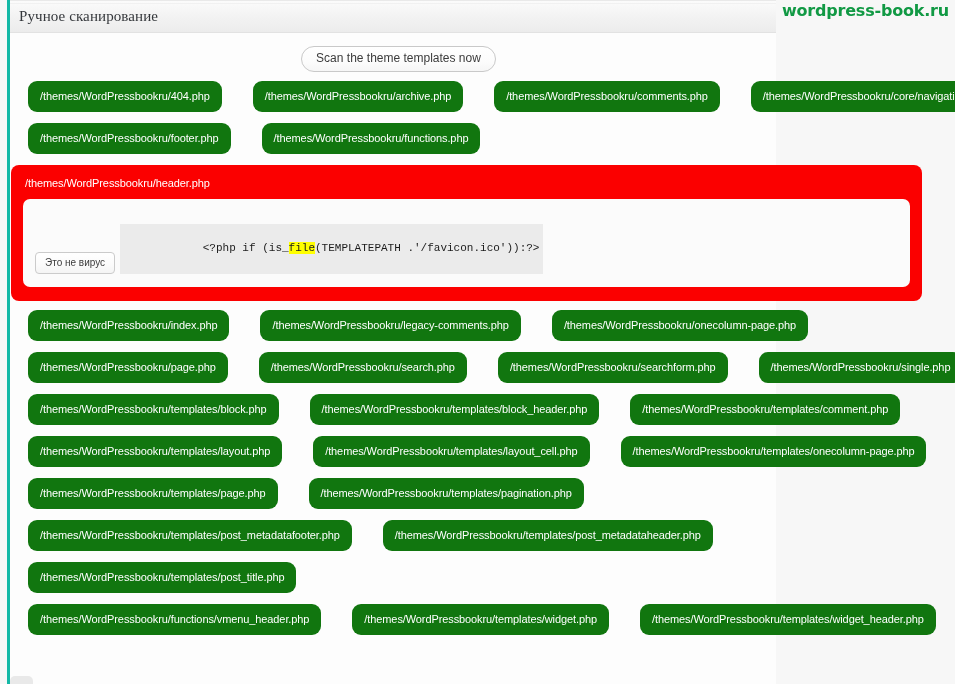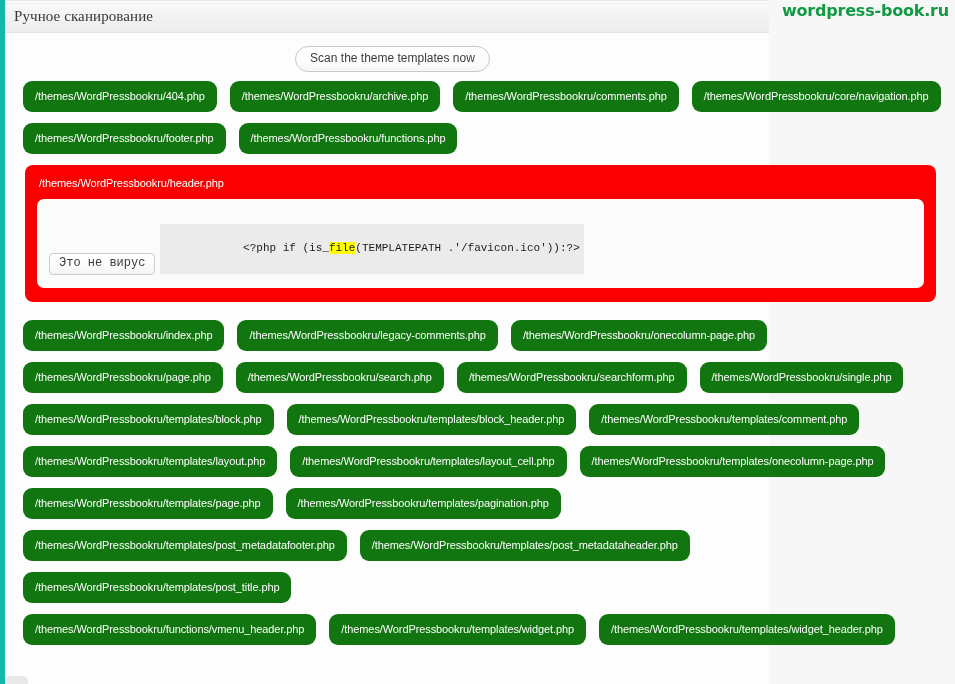--- a/index.html
+++ b/index.html
@@ -25,26 +25,26 @@
     font-family: "DejaVu Sans", sans-serif;
     font-size: 16px;
     font-weight: bold;
     color: #119944;
     letter-spacing: -0.2px;
   }
 
   
   .page {
     position: absolute;
-    left: 0; top: 0;
+    left: 7px; top: 0;
     width: 769px;
     height: 684px;
     background: #fdfdfd;
     box-sizing: border-box;
-    border-left: 5px solid #14b8a6;
+    border-left: 3px solid #14b8a6;
   }
 
   
   .header-bar {
     height: 33px;
     box-sizing: border-box;
     background: linear-gradient(to bottom, #fbfbfb 0%, #f2f2f2 55%, #ececec 100%);
     border-top: 1px solid #e9e9e9;
     border-bottom: 1px solid #e2e2e2;
     display: flex;
@@ -94,41 +94,41 @@
 
   
   .rows {
     padding: 0 0 0 0;
   }
   .chip-row {
     display: flex;
     align-items: flex-start;
     padding: 0 0 0 18px;
     margin-bottom: 11px;
-    gap: 13px;
+    gap: 31px;
     white-space: nowrap;
   }
   .chip {
     display: inline-block;
     background: #11760f;
     color: #ffffff;
     font-family: "Liberation Sans", sans-serif;
     font-size: 11px;
     line-height: 12px;
     padding: 9px 12px 10px 12px;
     border-radius: 9px;
     white-space: nowrap;
     cursor: pointer;
     letter-spacing: -0.1px;
   }
 
   
   .alert-row {
-    padding: 0 0 0 20px;
-    margin-bottom: 18px;
+    padding: 0 0 0 1px;
+    margin-bottom: 9px;
   }
   .alert {
     background: #fb0000;
     border-radius: 8px;
     width: 911px;
     box-sizing: border-box;
     padding: 8px 12px 14px 12px;
   }
   .alert-title {
     color: #ffffff;
@@ -138,22 +138,22 @@
     padding: 3px 0 9px 2px;
     letter-spacing: -0.1px;
   }
   .alert-panel {
     background: #fbfbfb;
     border-radius: 7px;
     padding: 12px 12px 13px 12px;
   }
   .not-virus-button {
     display: inline-block;
-    font-family: Liberation Mono, monospace;
-    font-size: 12px;
+    font-family: Liberation Sans, sans-serif;
+    font-size: 10px;
     color: #3c3c3c;
     background: linear-gradient(to bottom, #ffffff 0%, #fbfbfb 60%, #f4f4f4 100%);
     border: 1px solid #cbcbcb;
     border-radius: 4px;
     padding: 3px 9px 4px 9px;
     line-height: 13px;
     cursor: pointer;
     white-space: nowrap;
   }
   .code-line {

